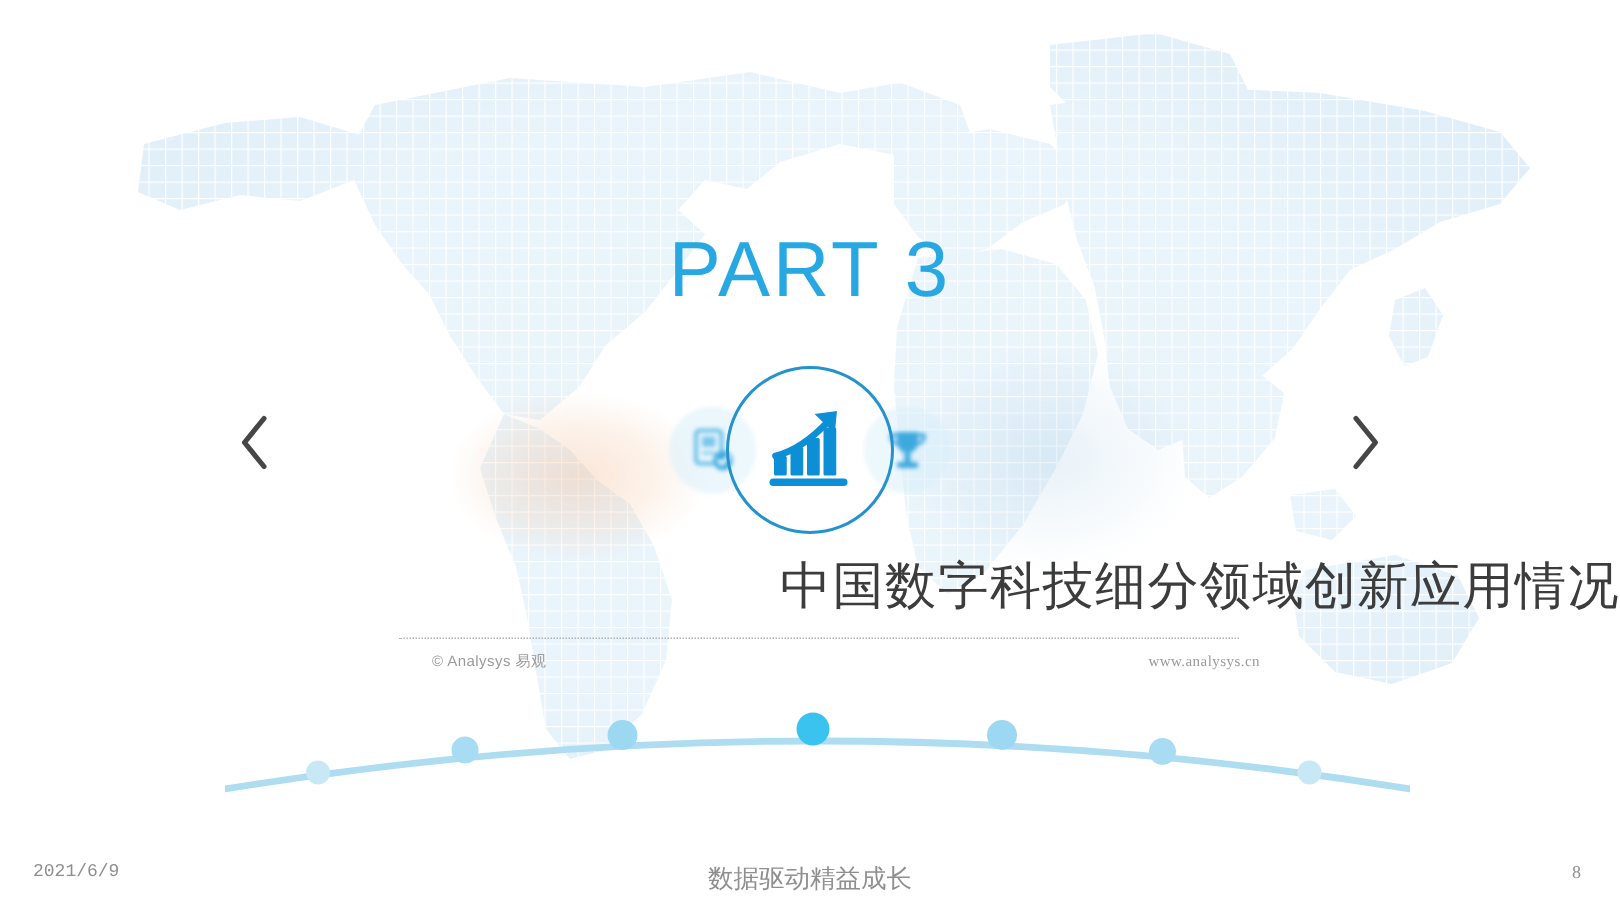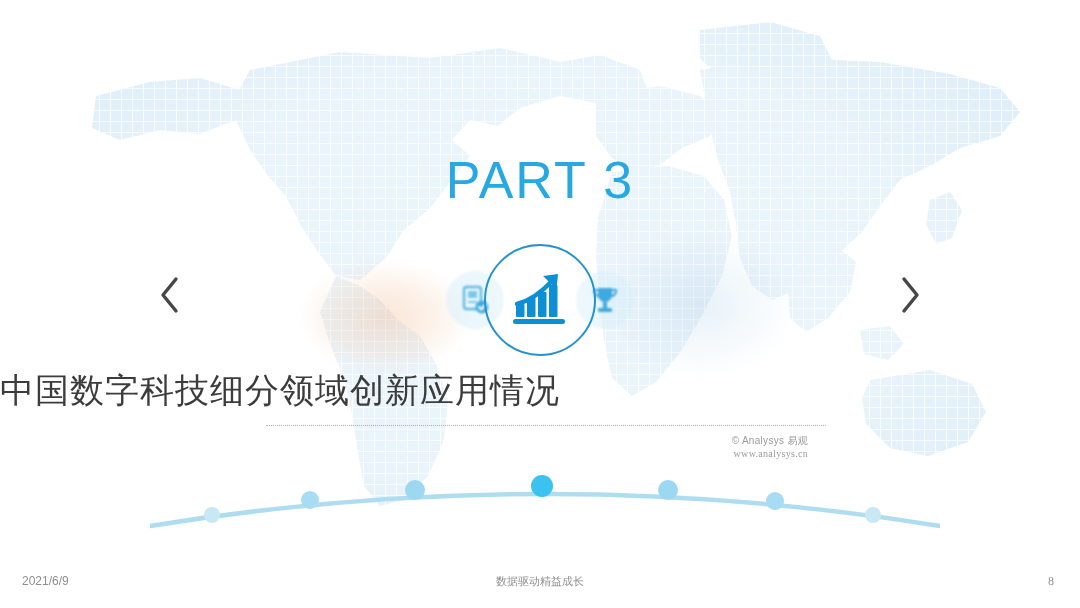--- a/index.html
+++ b/index.html
@@ -135,21 +135,21 @@
   .nav-arrow svg { width: 26px; height: 40px; }
   .nav-prev { left: 148px; }
   .nav-next { left: 888px; }
 
   
   .main-title {
     position: absolute;
     left: 0;
     right: 0;
     top: 368px;
-    text-align: left;
+    text-align: right;
     font-size: 34px;
     letter-spacing: 1px;
     color: #3c3c3c;
     font-family: "DejaVu Sans", "Liberation Sans", sans-serif;
     font-weight: 400;
   }
 
   
   .divider {
     position: absolute;
@@ -157,30 +157,29 @@
     width: 560px;
     top: 425px;
     height: 1px;
     border-top: 1px dotted #9a9a9a;
     opacity: 0.75;
   }
 
   
   .credit-row {
     position: absolute;
-    left: 256px;
+    left: 288px;
     width: 552px;
     top: 434px;
     display: flex;
     justify-content: space-between;
-    align-items: flex-end;
+    align-items: center;
     font-size: 10px;
     color: #9b9b9b;
     letter-spacing: 0.3px;
-    flex-direction: column;
   }
   .credit-left  { font-family: "Liberation Sans", sans-serif; }
   .credit-right { font-family: Liberation Serif, serif; }
 
   
   .dot-arc {
     position: absolute;
     left: 150px;
     top: 460px;
     width: 790px;
@@ -196,29 +195,29 @@
     right: 0;
     bottom: 12px;
     height: 22px;
     font-size: 12px;
     color: #8f8f8f;
   }
   .footer-date {
     position: absolute;
     left: 22px;
     top: 0;
-    font-family: Liberation Sans, sans-serif;
+    font-family: Liberation Mono, monospace;
   }
   .footer-center {
     position: absolute;
     left: 0; right: 0;
     top: 0;
     text-align: center;
     font-family: "DejaVu Sans", sans-serif;
-    font-size: 11px;
+    font-size: 17px;
   }
   .footer-page {
     position: absolute;
     right: 26px;
     top: 0;
     font-family: "Liberation Serif", serif;
   }
 </style>
 </head>
 <body>

